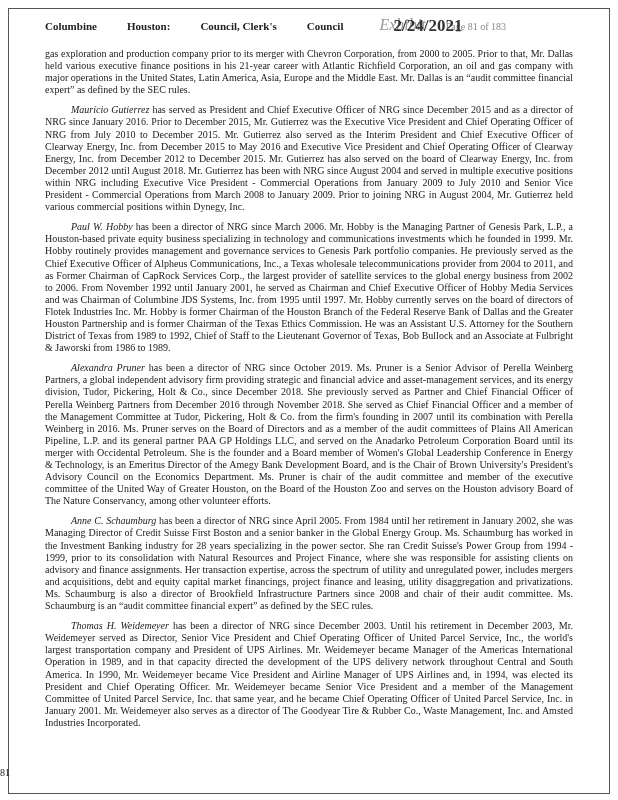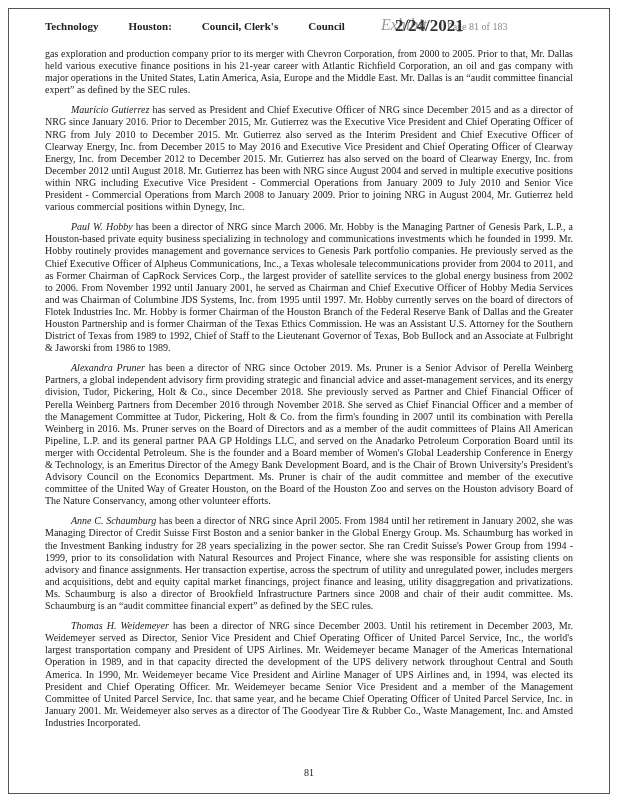--- a/index.html
+++ b/index.html
@@ -80,32 +80,32 @@
     text-indent: 26px;
   }
   .person-name {
     font-style: italic;
   }
   .footer {
     position: absolute;
     left: 0;
     right: 0;
     bottom: 22px;
-    text-align: center;
+    text-align: left;
     font-size: 10px;
     color: #1a1a1a;
   }
 </style>
 </head>
 <body>
 
 <div class="page-border"></div>
 
 <div class="header-row">
-  <span class="header-part">Technology</span>
+  <span class="header-part">Columbine</span>
   <span class="header-part">Houston:</span>
   <span class="header-part">Council, Clerk's</span>
   <span class="header-part">Council</span>
   <span class="header-overlap">
     <span class="exhibit-label">Exhibit</span>
     <span class="filing-date">2/24/2021</span>
   </span>
   <span class="page-info">Page 81 of 183</span>
 </div>
 

